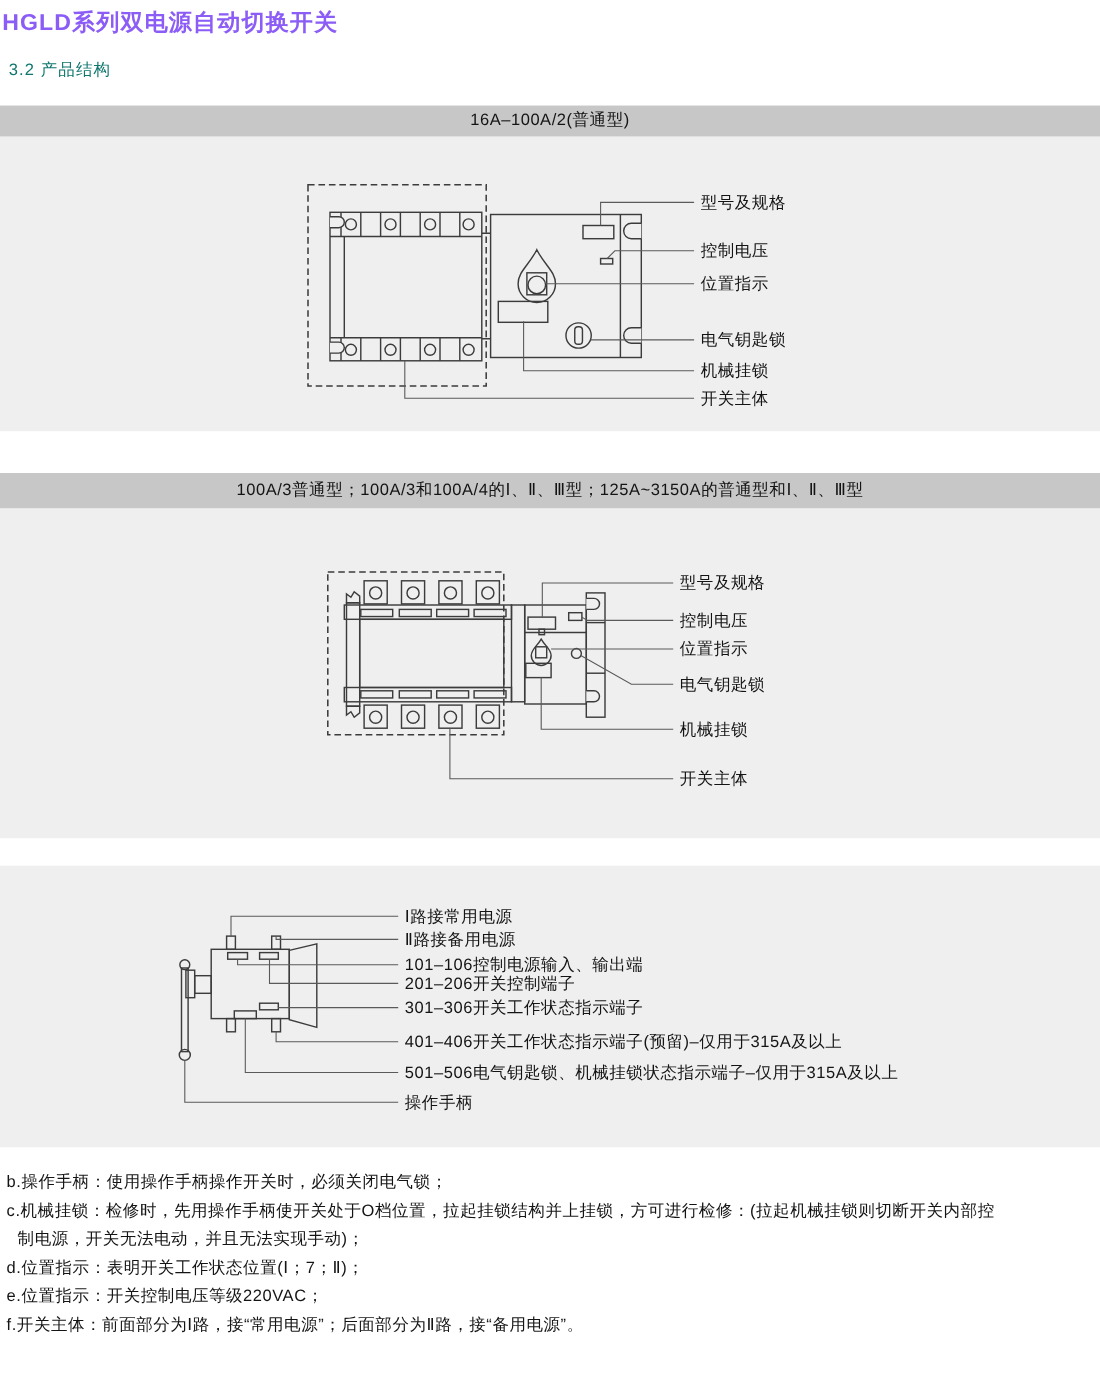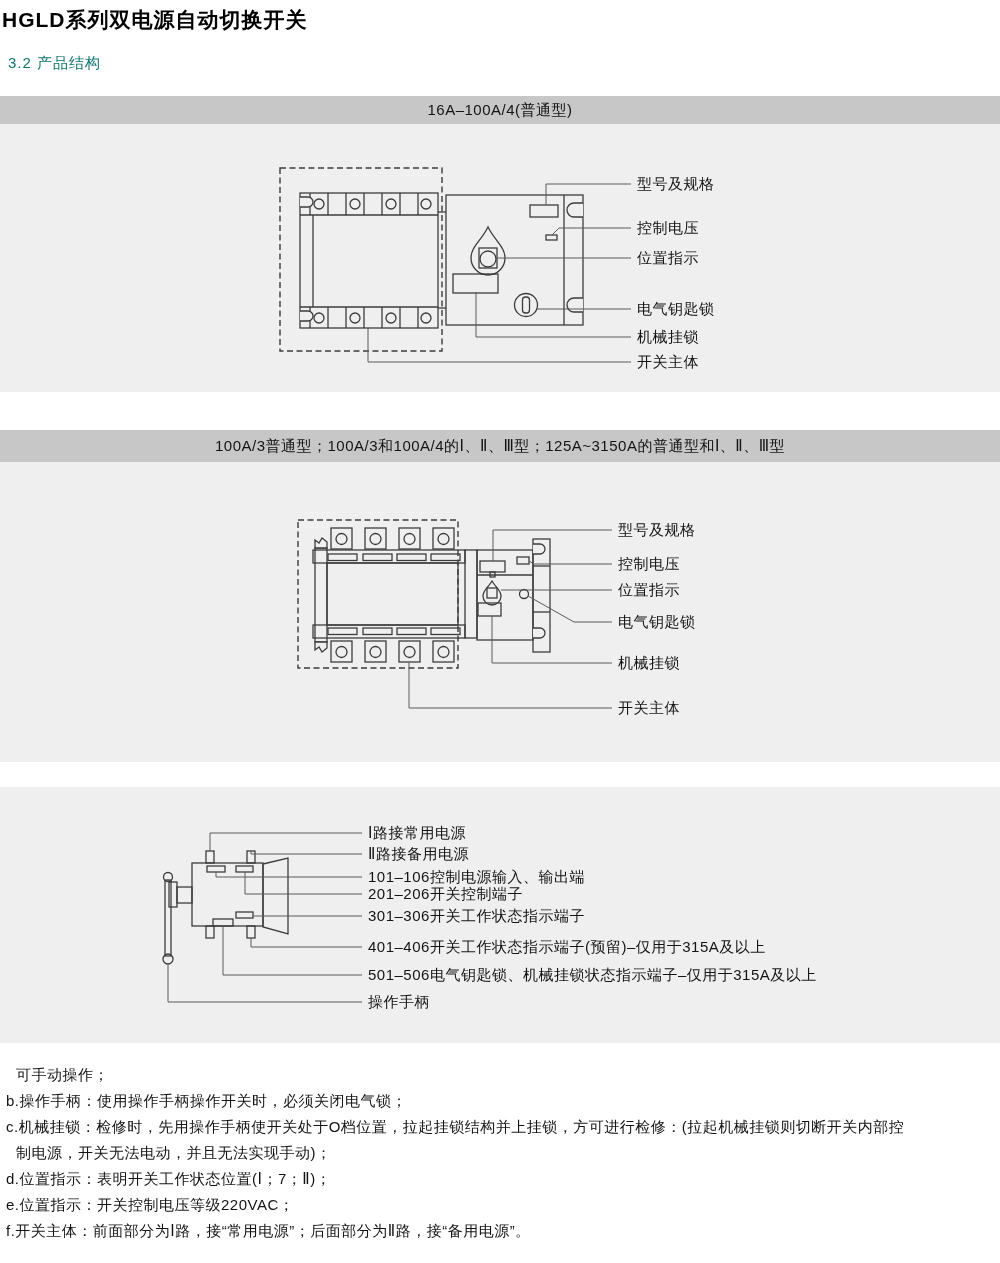--- a/index.html
+++ b/index.html
@@ -3,21 +3,21 @@
 <meta charset="utf-8">
 <style>
   html,body{margin:0;padding:0;background:#ffffff;}
   body{
     width:1000px;height:1263px;position:relative;overflow:hidden;
     font-family:"Liberation Sans","DejaVu Sans",sans-serif;
     color:#1a1a1a;
   }
   .page-title{
     position:absolute;left:2px;top:6px;
-    font-size:21px;font-weight:bold;color:#000000;letter-spacing:1px;
+    font-size:21px;font-weight:bold;color:#8b5cf6;letter-spacing:1px;
   }
   .section-title{
     position:absolute;left:8px;top:54px;
     font-size:15px;color:#0f766e;letter-spacing:1px;
   }
   .panel{position:absolute;left:0;width:1000px;background:#efeff0;}
   .panel-header{
     height:32px;line-height:32px;background:#c7c7c7;
     text-align:center;font-size:15px;color:#141414;letter-spacing:0.5px;
   }
@@ -44,21 +44,21 @@
   .notes .line{white-space:nowrap;}
   .notes .indent{padding-left:10px;}
 </style>
 </head>
 <body>
 
 <div class="page-title">HGLD系列双电源自动切换开关</div>
 <div class="section-title">3.2 产品结构</div>
 
 <div id="panel1" class="panel">
-  <div class="panel-header">16A–100A/4(普通型)</div>
+  <div class="panel-header">16A–100A/2(普通型)</div>
   <svg width="1000" height="296" viewBox="0 96 1000 296">
     <g class="draw">
       <rect class="dash" x="280" y="168" width="162" height="183"></rect>
       <rect x="300" y="193" width="138" height="135"></rect>
       <line x1="300" y1="215" x2="438" y2="215"></line>
       <line x1="300" y1="307" x2="438" y2="307"></line>
       <line x1="313" y1="215" x2="313" y2="307"></line>
       <line x1="310" y1="193" x2="310" y2="215"></line>
         <line x1="328" y1="193" x2="328" y2="215"></line>
       <line x1="346" y1="193" x2="346" y2="215"></line>
@@ -221,20 +221,19 @@
     <text x="368" y="878">101–106控制电源输入、输出端</text>
     <text x="368" y="895">201–206开关控制端子</text>
     <text x="368" y="917">301–306开关工作状态指示端子</text>
     <text x="368" y="948">401–406开关工作状态指示端子(预留)–仅用于315A及以上</text>
     <text x="368" y="976">501–506电气钥匙锁、机械挂锁状态指示端子–仅用于315A及以上</text>
     <text x="368" y="1003">操作手柄</text>
   </svg>
 </div>
 
 <div class="notes">
-  <div class="line indent">可手动操作；</div>
   <div class="line">b.操作手柄：使用操作手柄操作开关时，必须关闭电气锁；</div>
   <div class="line">c.机械挂锁：检修时，先用操作手柄使开关处于O档位置，拉起挂锁结构并上挂锁，方可进行检修：(拉起机械挂锁则切断开关内部控</div>
   <div class="line indent">制电源，开关无法电动，并且无法实现手动)；</div>
   <div class="line">d.位置指示：表明开关工作状态位置(Ⅰ；7；Ⅱ)；</div>
   <div class="line">e.位置指示：开关控制电压等级220VAC；</div>
   <div class="line">f.开关主体：前面部分为Ⅰ路，接“常用电源”；后面部分为Ⅱ路，接“备用电源”。</div>
 </div>
 
 </body></html>

